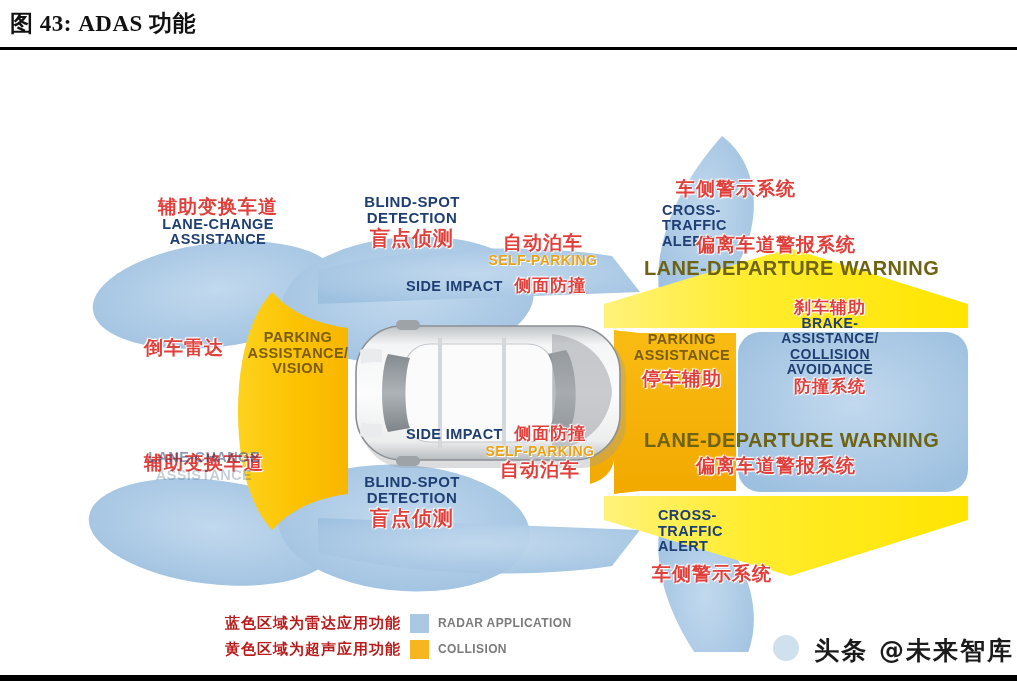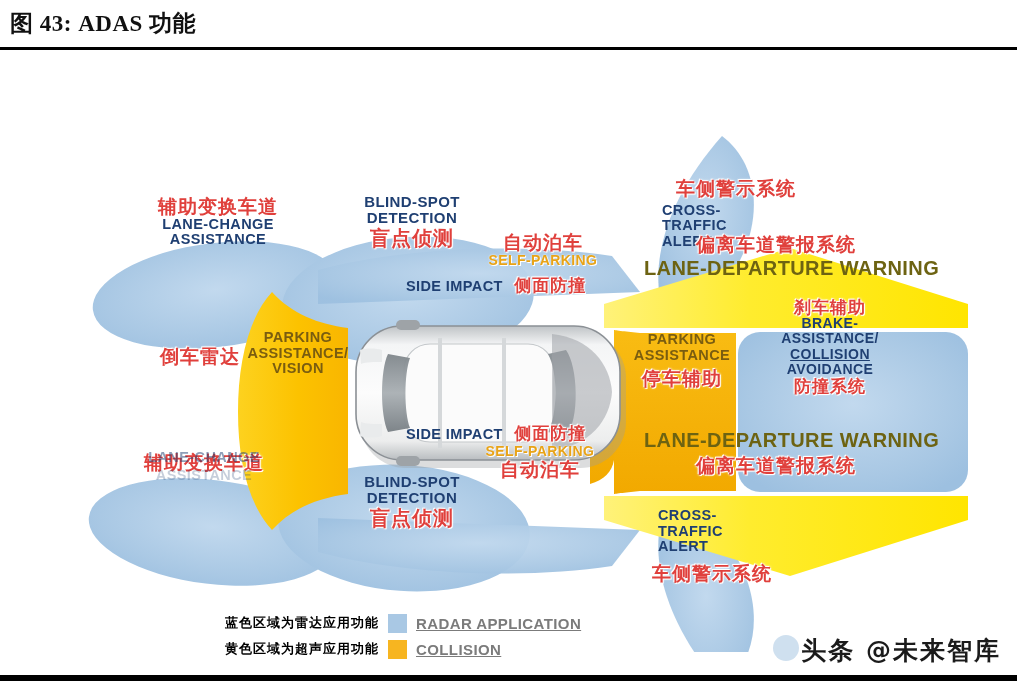--- a/index.html
+++ b/index.html
@@ -34,29 +34,29 @@
   .en-blue{color:#1f3f72;font-weight:bold;font-size:14.5px;letter-spacing:.4px;}
   .en-orange{color:#e8a317;font-weight:bold;font-size:14px;letter-spacing:.4px;
              text-shadow:0 0 2px #fff,1px 1px 0 #fff;}
   .en-olive{color:#6d6312;font-weight:bold;font-size:20px;letter-spacing:.4px;}
   .en-brown{color:#7a5d10;font-weight:bold;font-size:14.5px;letter-spacing:.4px;}
   .ctr{text-align:center;}
 
   
   .legend{position:absolute;left:225px;top:560px;}
   .legend-row{display:flex;align-items:center;height:22px;margin-bottom:4px;}
-  .legend-cn{font-size:13px;font-weight:bold;color:#000000;
+  .legend-cn{font-size:15px;font-weight:bold;color:#b91c1c;
              font-family:"DejaVu Sans","Liberation Sans",sans-serif;letter-spacing:1px;
              text-shadow:0 0 2px #fff,1px 1px 0 #fff;}
   .swatch{width:19px;height:19px;margin:0 9px;flex:0 0 auto;}
-  .legend-en{font-size:15px;color:#7b7b7b;font-weight:bold;letter-spacing:.4px;text-decoration:underline;}
+  .legend-en{font-size:12px;color:#7b7b7b;font-weight:bold;letter-spacing:.4px;}
 
   
   .watermark{
-    position:absolute;right:16px;bottom:14px;
+    position:absolute;right:3px;bottom:14px;
     font-family:"DejaVu Sans","Liberation Sans",sans-serif;
     font-size:25px;font-weight:bold;color:#1b1b1b;letter-spacing:2px;white-space:nowrap;
   }
   .wm-dot{position:absolute;right:218px;bottom:20px;width:26px;height:26px;border-radius:50%;
           background:#cfe0ef;}
   .bottom-rule{position:absolute;left:0;bottom:0;width:1017px;height:6px;background:#000;}
 </style>
 </head>
 <body>
 
@@ -185,21 +185,21 @@
     <div class="lbl" style="left:644px;top:182px;">
       <div class="cn" style="font-size:19px;margin-left:52px;">偏离车道警报系统</div>
       <div class="en-olive" style="margin-top:3px;">LANE-DEPARTURE WARNING</div>
     </div>
 
     <div class="lbl ctr" style="left:243px;top:278px;width:110px;">
       <div class="en-brown">PARKING</div>
       <div class="en-brown">ASSISTANCE/</div>
       <div class="en-brown">VISION</div>
     </div>
-    <div class="lbl cn" style="left:144px;top:294px;font-size:19px;margin-left:16px;">倒车雷达</div>
+    <div class="lbl cn" style="left:144px;top:285px;font-size:19px;">倒车雷达</div>
 
     <div class="lbl ctr" style="left:622px;top:280px;width:120px;">
       <div class="en-brown">PARKING</div>
       <div class="en-brown">ASSISTANCE</div>
       <div class="cn" style="font-size:19px;margin-top:5px;text-align:center;">停车辅助</div>
     </div>
 
     <div class="lbl ctr" style="left:768px;top:246px;width:124px;">
       <div class="cn" style="font-size:17px;">刹车辅助</div>
       <div class="en-blue" style="font-size:14px;">BRAKE-</div>

